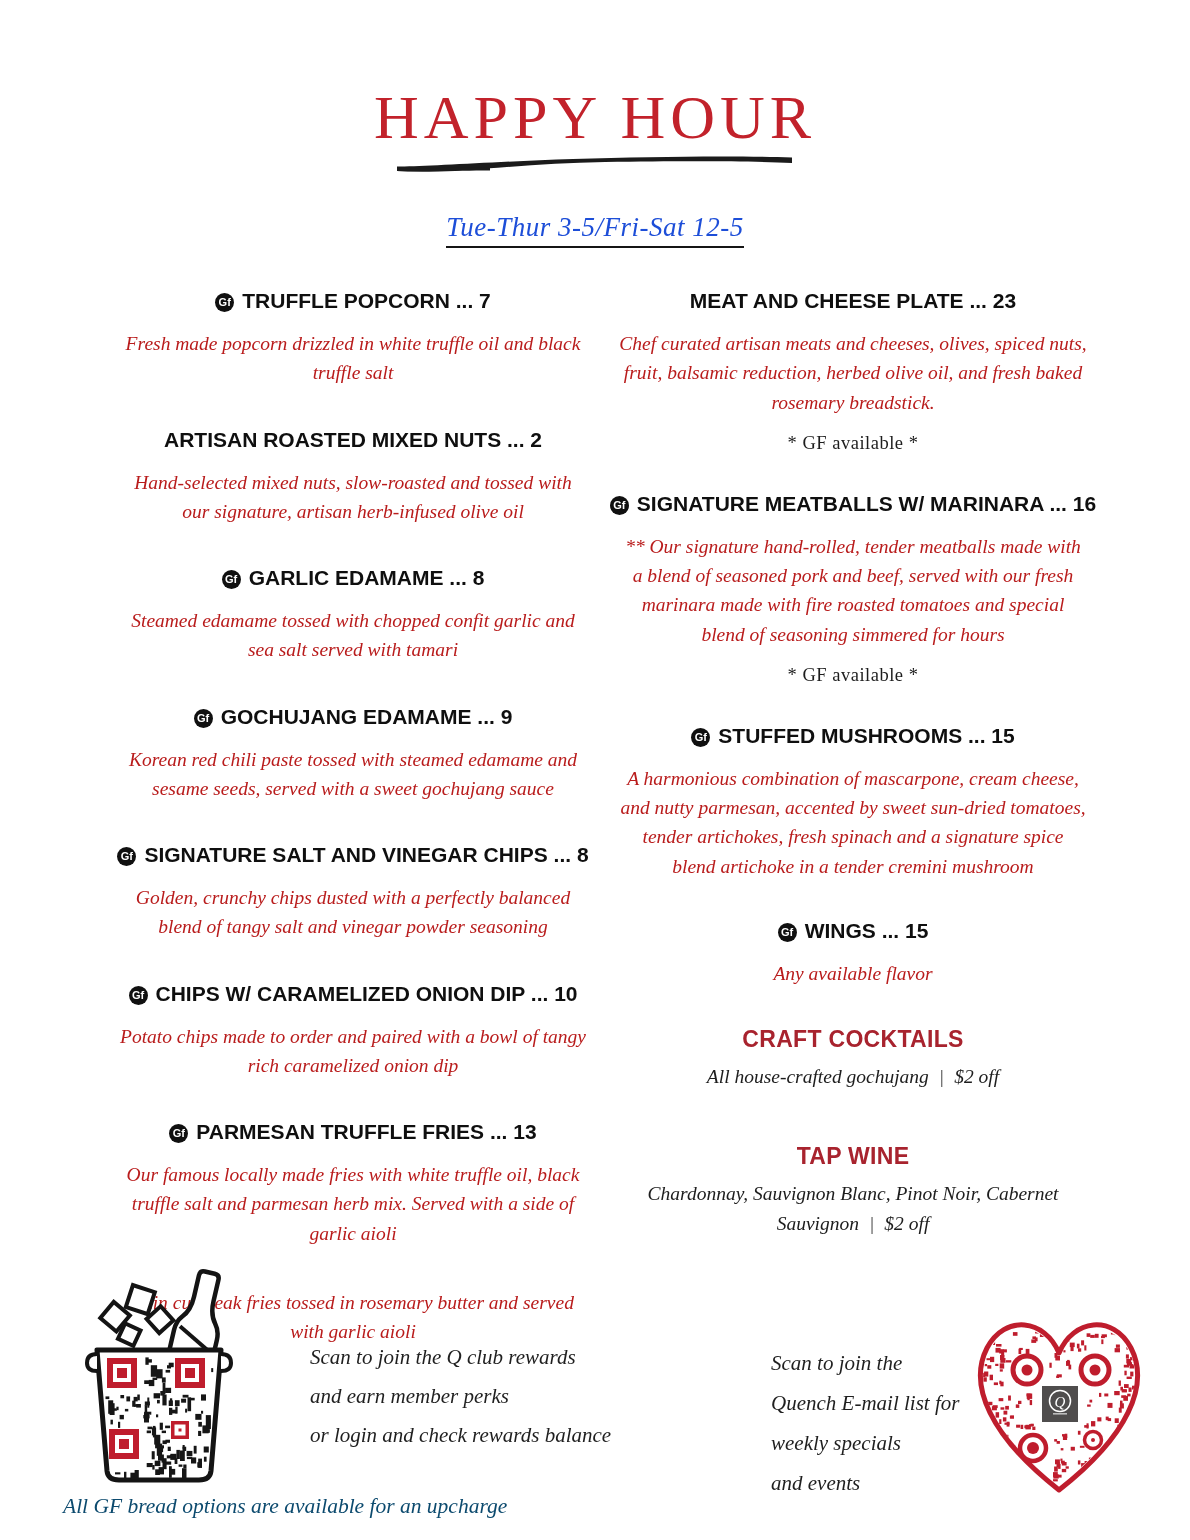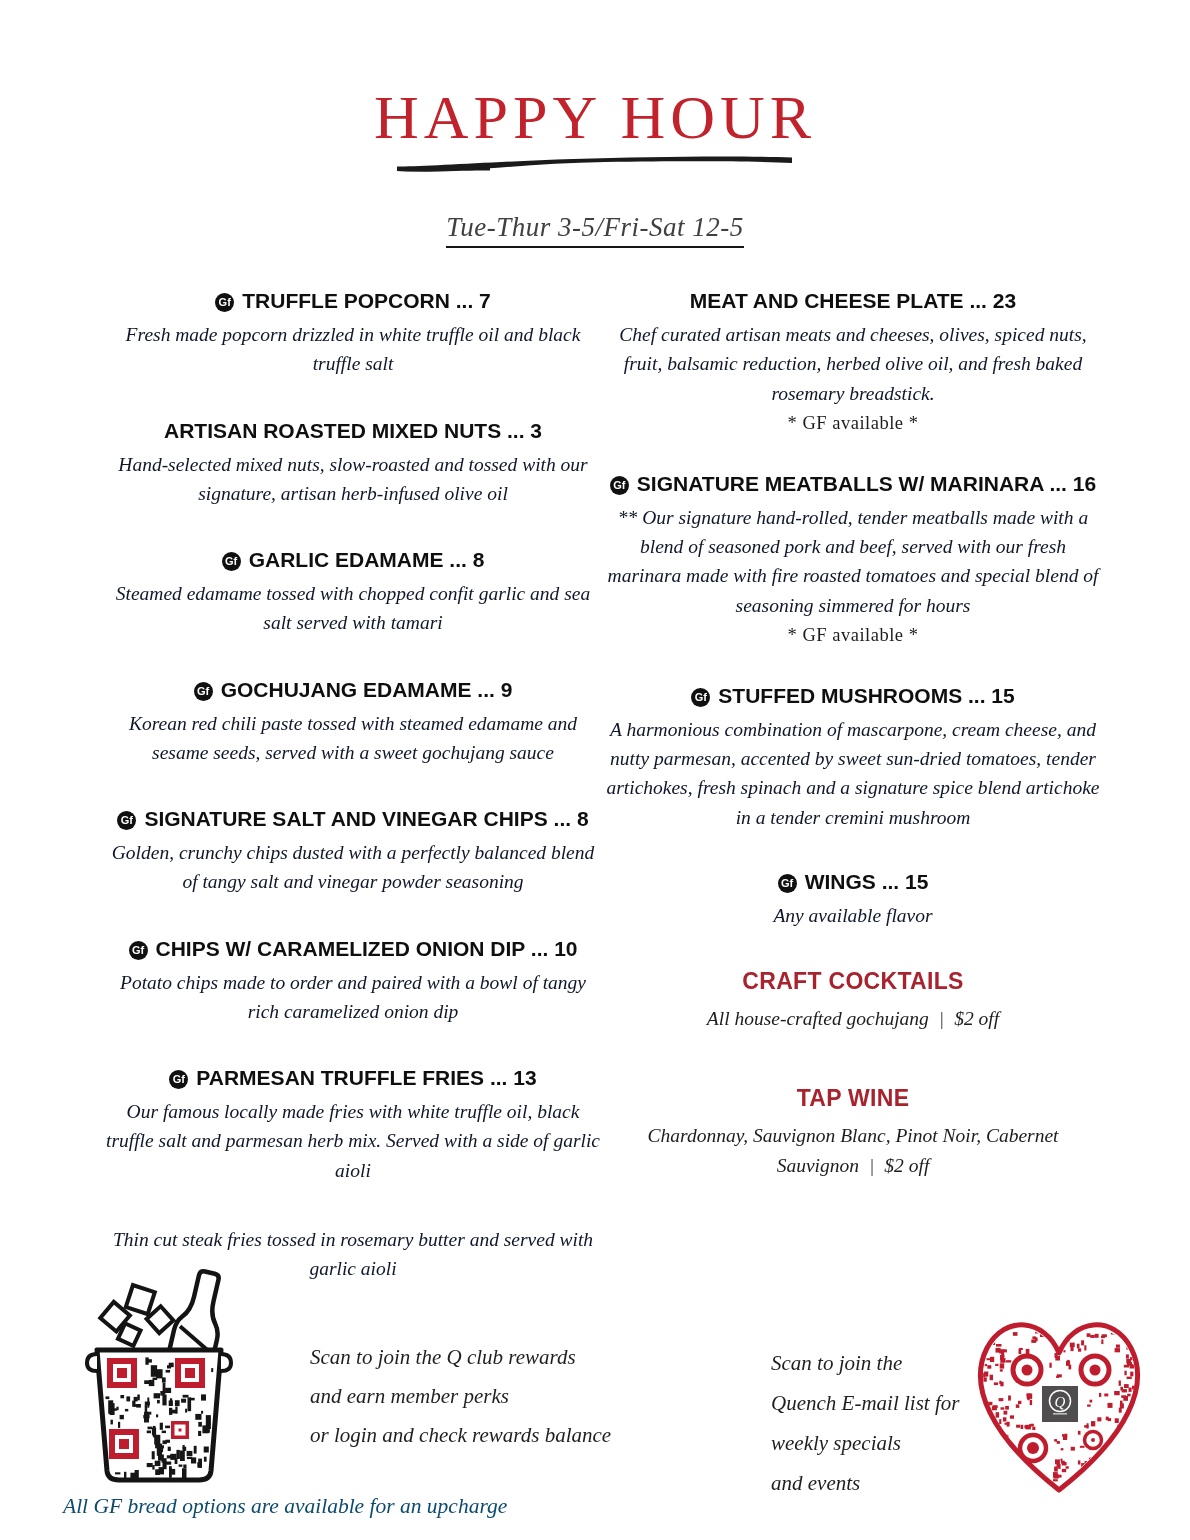--- a/index.html
+++ b/index.html
@@ -14,38 +14,38 @@
     background:#ffffff;overflow:hidden;
     font-family:"Liberation Serif",serif;color:var(--ink);
   }
   
   .header{text-align:center;padding-top:86px;}
   .title{
     margin:0;font-family:"Liberation Serif",serif;font-weight:400;
     font-size:62px;letter-spacing:5px;color:var(--title-red);line-height:1;
   }
   .brush{display:block;margin:6px auto 0;}
-  .schedule{margin-top:36px;font-style:italic;font-size:27px;color:#404040;}
+  .schedule{margin-top:36px;font-style:italic;font-size:27px;color:#1d4ed8;}
   .schedule .underline{border-bottom:2.5px solid #151515;padding-bottom:4px;letter-spacing:0.5px;}
   
   .menu{display:flex;padding:46px 60px 0 76px;}
   .col{flex:1;text-align:center;}
   .item{margin-bottom:40px;}
   .col-right .item{margin-bottom:38px;}
   .item-title{
     margin:0 0 7px;font-family:"Liberation Sans",sans-serif;
     font-size:21px;font-weight:700;color:#0f0f0f;letter-spacing:0;white-space:nowrap;
   }
   .gf{
     display:inline-block;width:19px;height:19px;border-radius:50%;
     background:#101010;color:#fff;font-family:"Liberation Sans",sans-serif;
     font-size:11px;font-weight:700;line-height:19px;text-align:center;
     margin-right:8px;vertical-align:2px;letter-spacing:0;
   }
-  .item-desc{margin:0;font-style:italic;font-size:19.5px;line-height:1.5;color:#0f172a;}
+  .item-desc{margin:16px;font-style:italic;font-size:19.5px;line-height:1.5;color:#b91c1c;}
   .item-note{margin:5px 0 0;font-size:18.5px;color:#1d1d1d;letter-spacing:0.5px;}
   .drink{margin-bottom:52px;}
   .drink-header{
     margin:0 0 9px;font-family:"Liberation Sans",sans-serif;
     font-size:23px;font-weight:700;color:var(--header-red);letter-spacing:0.3px;
   }
   .drink-desc{margin:0;font-style:italic;font-size:19.5px;line-height:1.5;color:#1d1d1d;}
   .divider{margin:0 10px;color:#3c3c3c;}
   
   .qr-bucket{position:absolute;left:50px;top:1258px;}
@@ -79,21 +79,21 @@
     </div>
   </div>
 
   <div class="menu">
     <section class="col col-left" id="col-left">
         <div class="item">
           <h3 class="item-title"><span class="gf">Gf</span><span>TRUFFLE POPCORN ... 7</span></h3>
           <p class="item-desc">Fresh made popcorn drizzled in white truffle oil and black truffle salt</p>
         </div>
         <div class="item">
-          <h3 class="item-title"><span>ARTISAN ROASTED MIXED NUTS ... 3</span></h3>
+          <h3 class="item-title"><span>ARTISAN ROASTED MIXED NUTS ... 2</span></h3>
           <p class="item-desc">Hand-selected mixed nuts, slow-roasted and tossed with our signature, artisan herb-infused olive oil</p>
         </div>
         <div class="item">
           <h3 class="item-title"><span class="gf">Gf</span><span>GARLIC EDAMAME ... 8</span></h3>
           <p class="item-desc">Steamed edamame tossed with chopped confit garlic and sea salt served with tamari</p>
         </div>
         <div class="item">
           <h3 class="item-title"><span class="gf">Gf</span><span>GOCHUJANG EDAMAME ... 9</span></h3>
           <p class="item-desc">Korean red chili paste tossed with steamed edamame and sesame seeds, served with a sweet gochujang sauce</p>
         </div>

